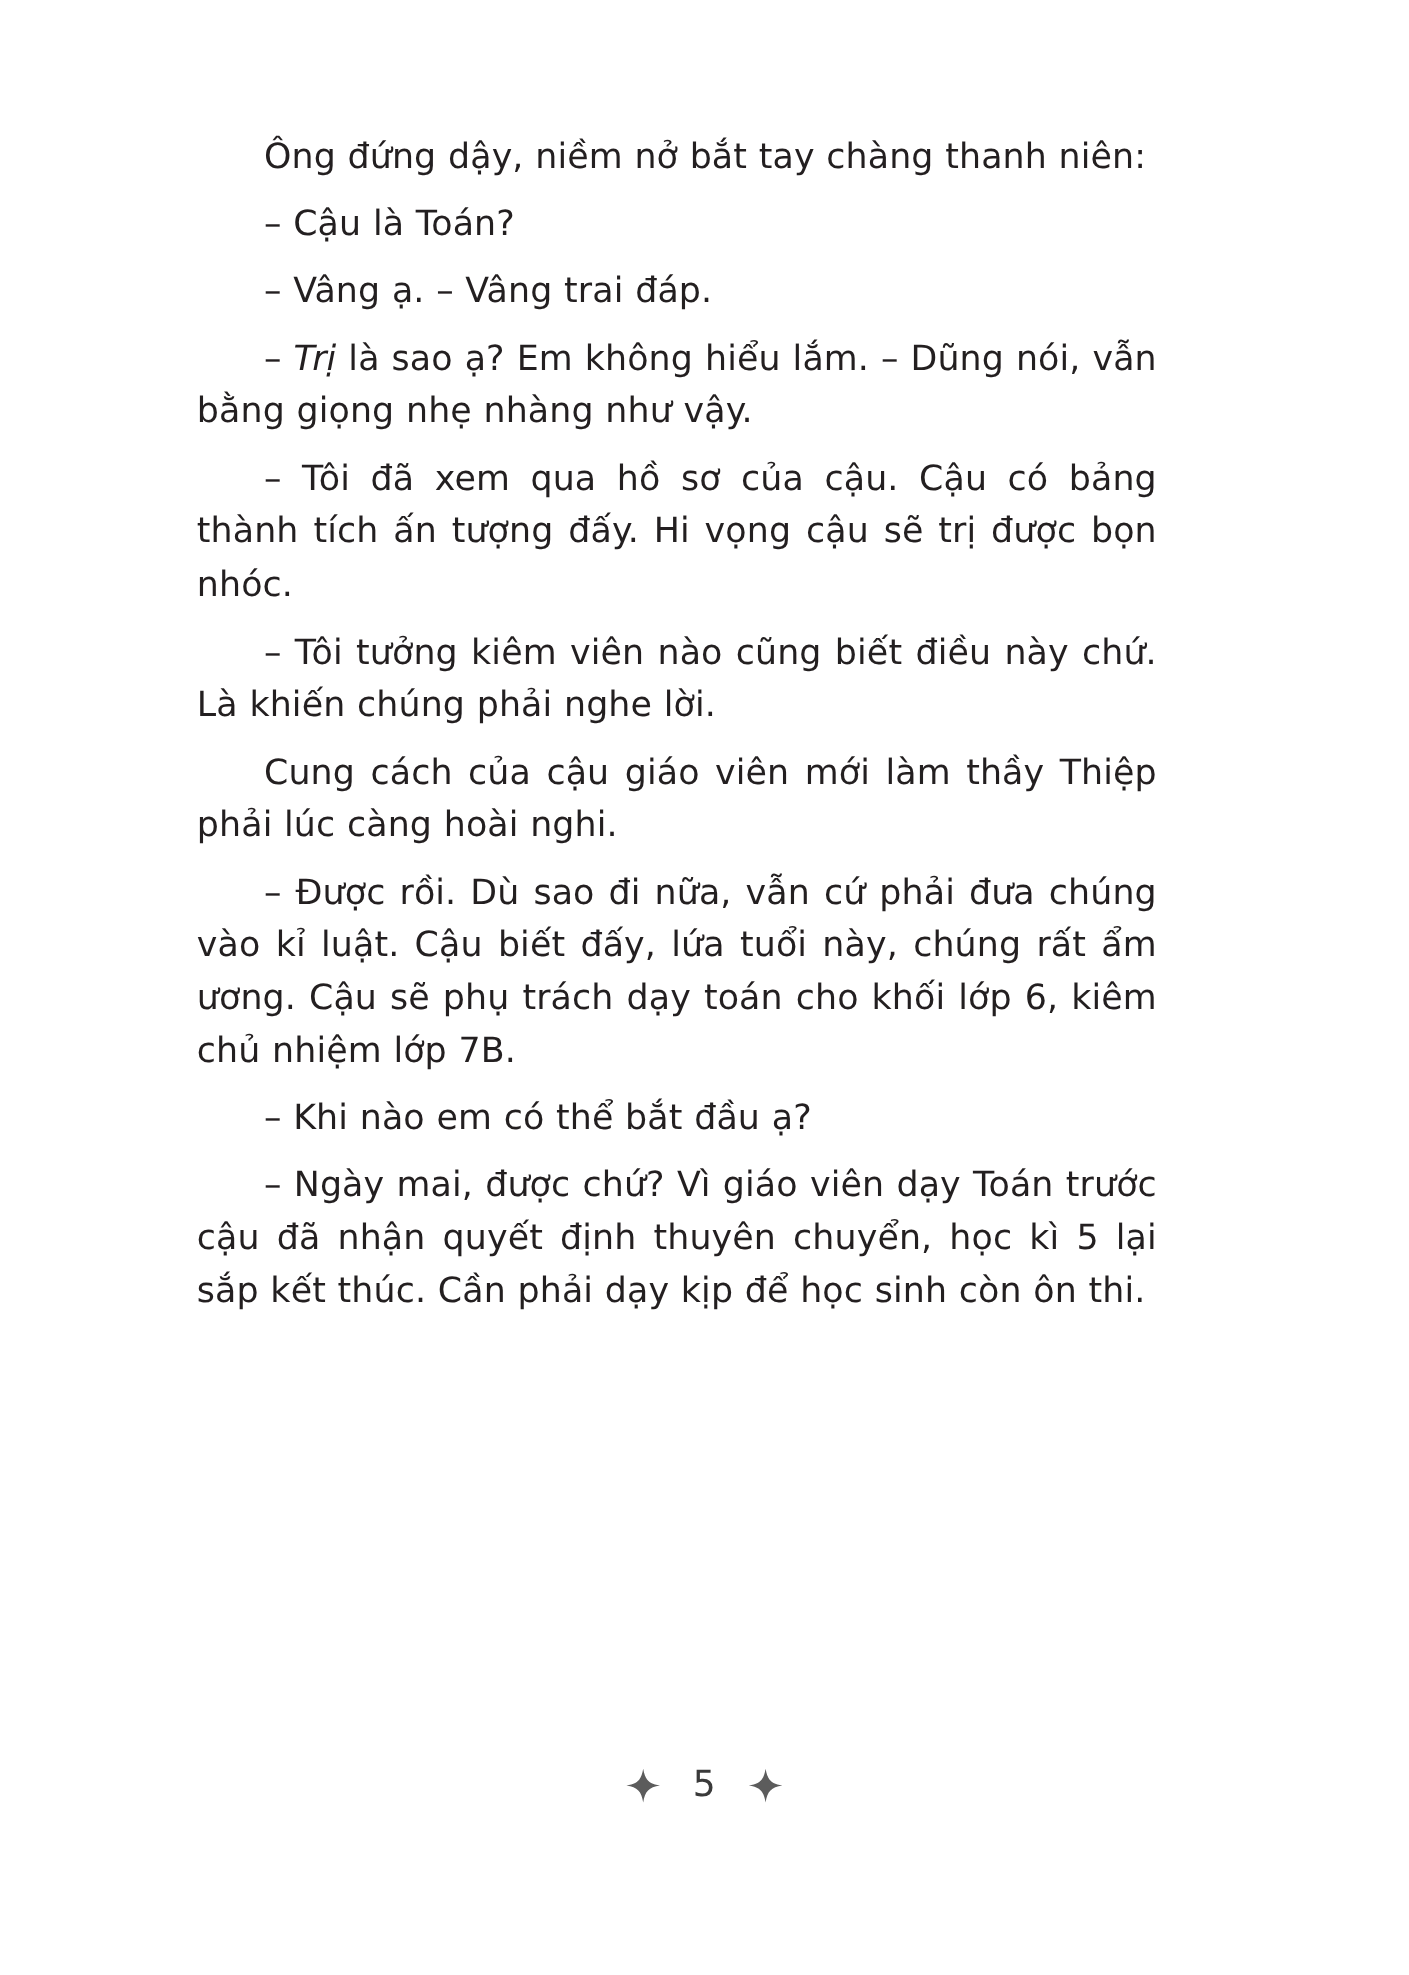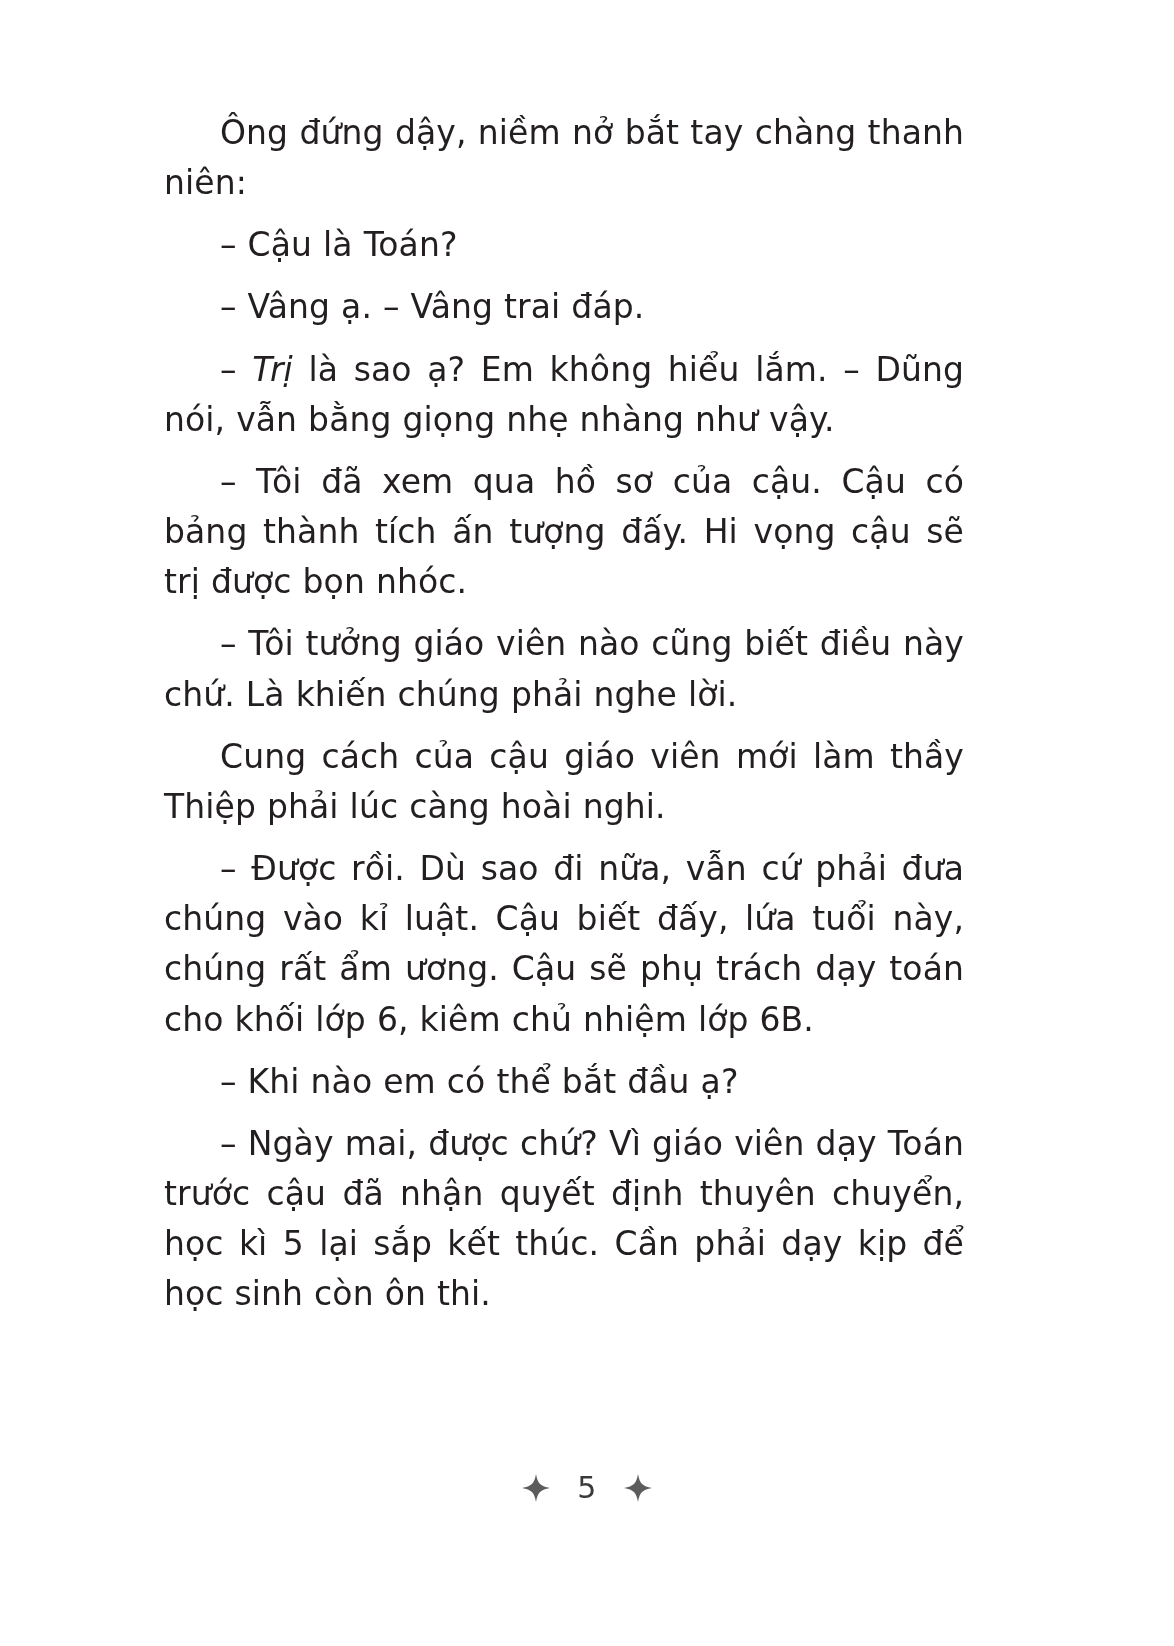--- a/index.html
+++ b/index.html
@@ -23,21 +23,21 @@
     overflow: hidden;
   }
   .text-column {
     position: absolute;
     left: 164px;
     top: 108px;
     width: 800px;
   }
   p.para {
     margin: 0 0 12px 0;
-    font-size: 33px;
+    font-size: 29px;
     line-height: 1.52;
     text-align: justify;
     text-indent: 56px;
     letter-spacing: 0.1px;
     word-spacing: 0.4px;
   }
   p.para:last-of-type { margin-bottom: 0; }
   .it { font-style: italic; }
   .footer {
     position: absolute;
@@ -69,23 +69,23 @@
 <body>
 
 <div class="page">
 
   <div class="text-column" id="text-column">
       <p class="para"><span>Ông đứng dậy, niềm nở bắt tay chàng thanh niên:</span></p>
       <p class="para"><span>– Cậu là Toán?</span></p>
       <p class="para"><span>– Vâng ạ. – Vâng trai đáp.</span></p>
       <p class="para"><span>– </span><span class="it">Trị</span><span> là sao ạ? Em không hiểu lắm. – Dũng nói, vẫn bằng giọng nhẹ nhàng như vậy.</span></p>
       <p class="para"><span>– Tôi đã xem qua hồ sơ của cậu. Cậu có bảng thành tích ấn tượng đấy. Hi vọng cậu sẽ trị được bọn nhóc.</span></p>
-      <p class="para"><span>– Tôi tưởng giáo viên nào cũng biết điều này chứ. Là khiến chúng phải nghe lời.</span></p>
+      <p class="para"><span>– Tôi tưởng kiêm viên nào cũng biết điều này chứ. Là khiến chúng phải nghe lời.</span></p>
       <p class="para"><span>Cung cách của cậu giáo viên mới làm thầy Thiệp phải lúc càng hoài nghi.</span></p>
-      <p class="para"><span>– Được rồi. Dù sao đi nữa, vẫn cứ phải đưa chúng vào kỉ luật. Cậu biết đấy, lứa tuổi này, chúng rất ẩm ương. Cậu sẽ phụ trách dạy toán cho khối lớp 6, kiêm chủ nhiệm lớp 6B.</span></p>
+      <p class="para"><span>– Được rồi. Dù sao đi nữa, vẫn cứ phải đưa chúng vào kỉ luật. Cậu biết đấy, lứa tuổi này, chúng rất ẩm ương. Cậu sẽ phụ trách dạy toán cho khối lớp 6, kiêm chủ nhiệm lớp 7B.</span></p>
       <p class="para"><span>– Khi nào em có thể bắt đầu ạ?</span></p>
       <p class="para"><span>– Ngày mai, được chứ? Vì giáo viên dạy Toán trước cậu đã nhận quyết định thuyên chuyển, học kì 5 lại sắp kết thúc. Cần phải dạy kịp để học sinh còn ôn thi.</span></p>
     </div>
 
   <div class="footer">
     <span class="star">
       <svg width="30" height="30" viewBox="0 0 30 30" aria-hidden="true">
         <path d="M15 1 C16.6 10.4 19.6 13.4 29 15 C19.6 16.6 16.6 19.6 15 29 C13.4 19.6 10.4 16.6 1 15 C10.4 13.4 13.4 10.4 15 1 Z" fill="#5c5c5c"></path>
       </svg>
     </span>

